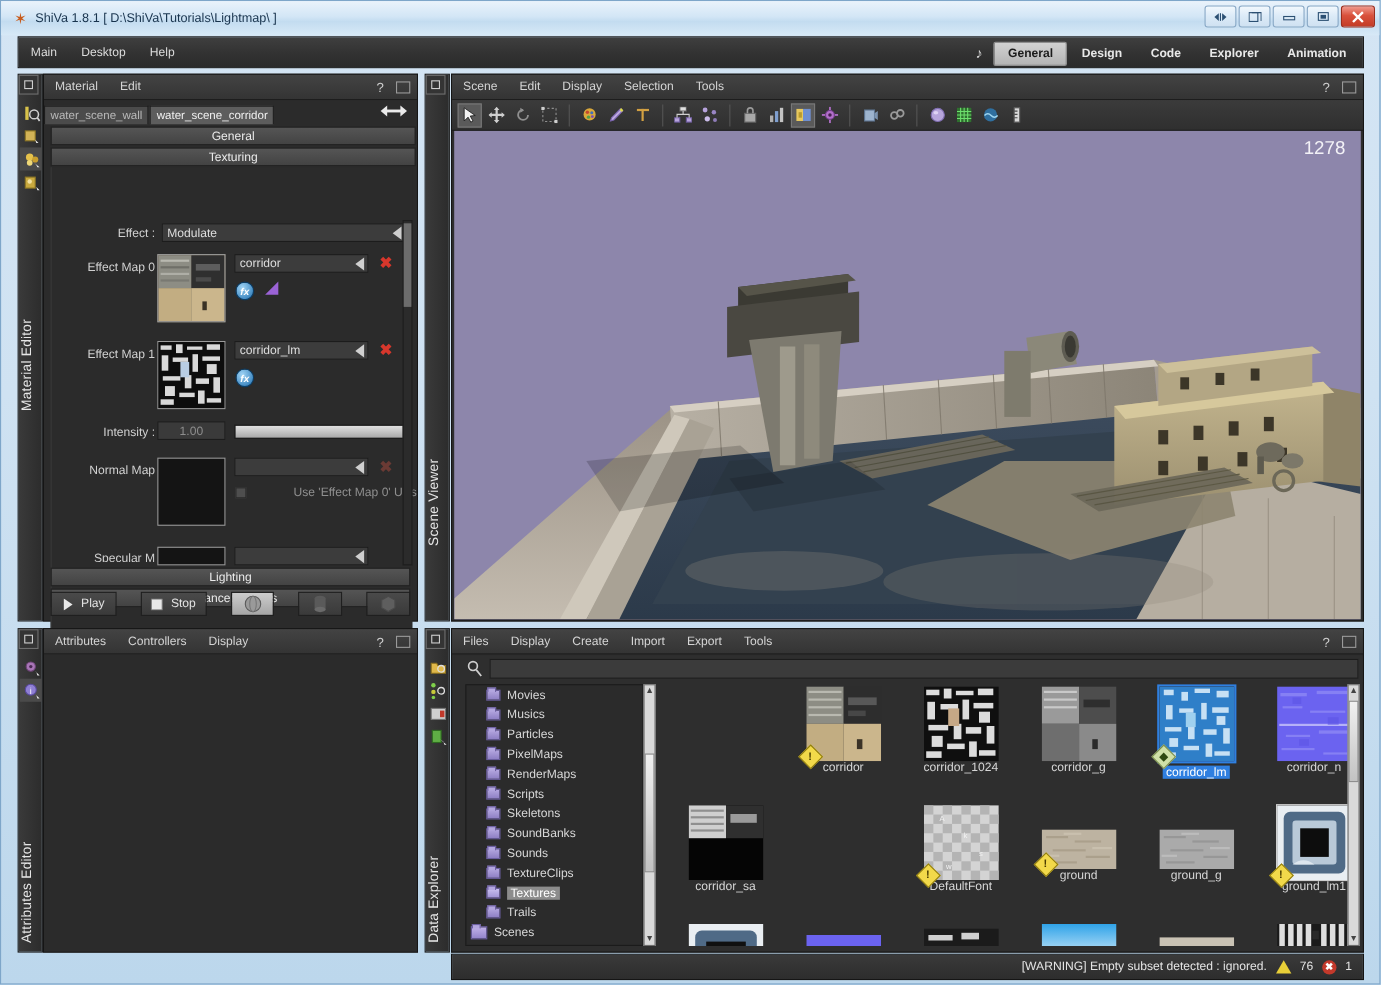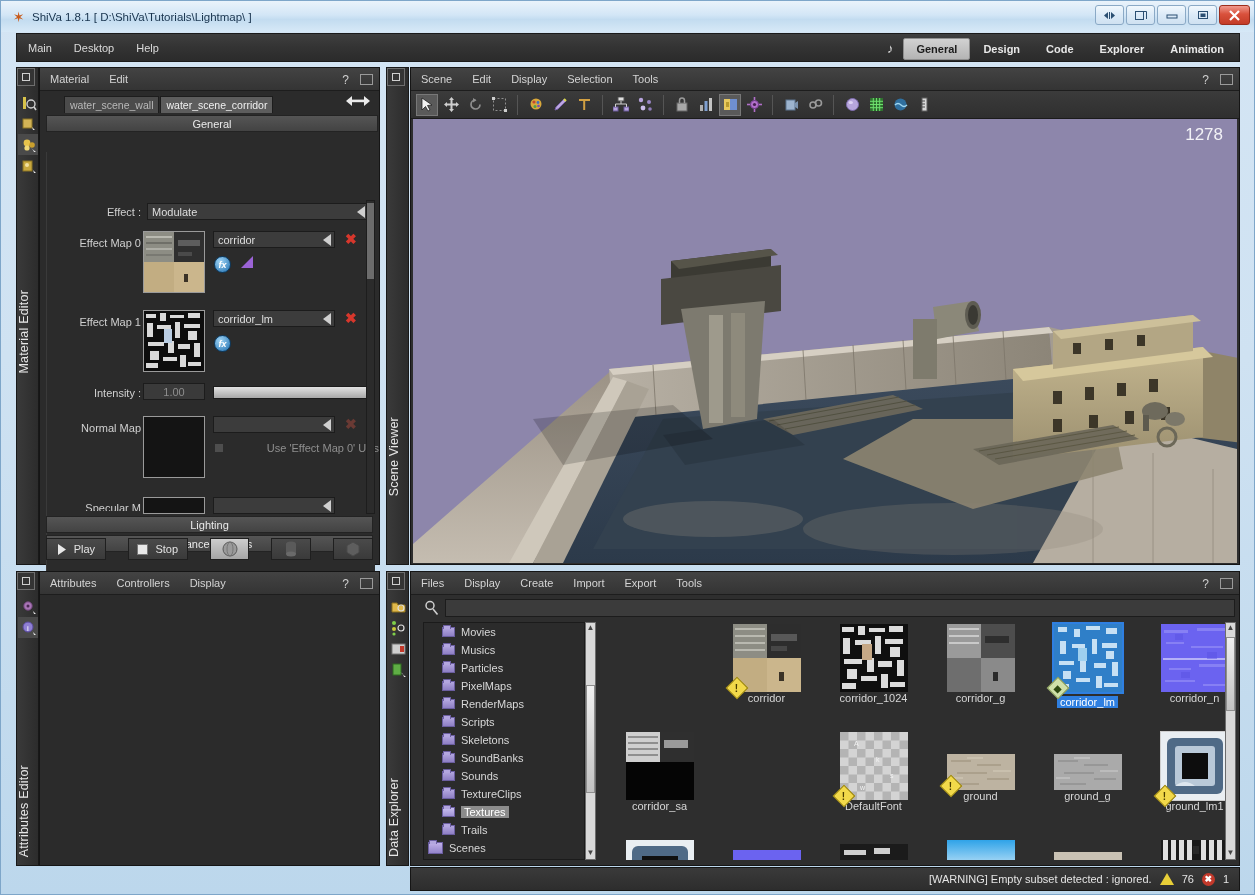--- a/index.html
+++ b/index.html
@@ -92,21 +92,21 @@
     color:#e6e6e6; font-size:12.5px; letter-spacing:.2px;
     writing-mode:vertical-rl; transform:rotate(180deg);
     text-align:left; white-space:nowrap;
   }
   .vicons { position:absolute; left:1px; top:1px; width:21px; }
   .vicon { width:21px; height:21px; display:flex; align-items:center; justify-content:center; }
   .vicon.sel { background:#4a4a4a; }
   
   #mat-panel { left:15px; top:66px; width:364px; height:498px; }
   #mat-body { position:absolute; left:0; top:23px; width:362px; bottom:0; background:#2b2b2b;}
-  .mat-tabs { position:absolute; left:24px; top:5px; height:17px; display:flex; align-items:flex-end;}
+  .mat-tabs { position:absolute; left:0; top:5px; height:17px; display:flex; align-items:flex-end;}
   .mat-tab {
     background:#4b4b4b; border:1px solid #1d1d1d; border-bottom:none;
     color:#b9b9b9; padding:2px 5px 2px 5px; font-size:10.5px; margin-right:1px;
   }
   .mat-tab.active { background:#5d5d5d; color:#f0f0f0; }
   .tabs-arrows { position:absolute; right:8px; top:4px; color:#e9e9e9; font-size:15px; }
   .section-bar {
     position:absolute; left:6px; width:332px; height:17px;
     background:linear-gradient(180deg,#555555,#434343);
     border:1px solid #232323;
@@ -363,20 +363,21 @@
       </div>
       <div class="tabs-arrows">
         <svg class="ic" width="26" height="12" viewBox="0 0 26 12">
             <path d="M7 1 L1 6 L7 11 Z" fill="#eaeaea"></path>
             <path d="M19 1 L25 6 L19 11 Z" fill="#eaeaea"></path>
             <rect x="6" y="4.6" width="14" height="2.6" fill="#eaeaea"></rect>
           </svg>
       </div>
 
       <div class="section-bar" style="top:24px;">General</div>
+      <div class="section-bar" style="top:43px;">Texturing</div>
 
       <div id="mat-scrollarea" style="width:329px;">
 
         <div class="rlabel" style="left:10px; top:54px; width:84px;">Effect :</div>
         <div class="combo" style="left:100px; top:51px; width:222px;">
           <span>Modulate</span>
           <i class="caret"></i>
         </div>
 
         <div class="rlabel" style="left:4px; top:85px; width:90px;">Effect Map 0</div>

